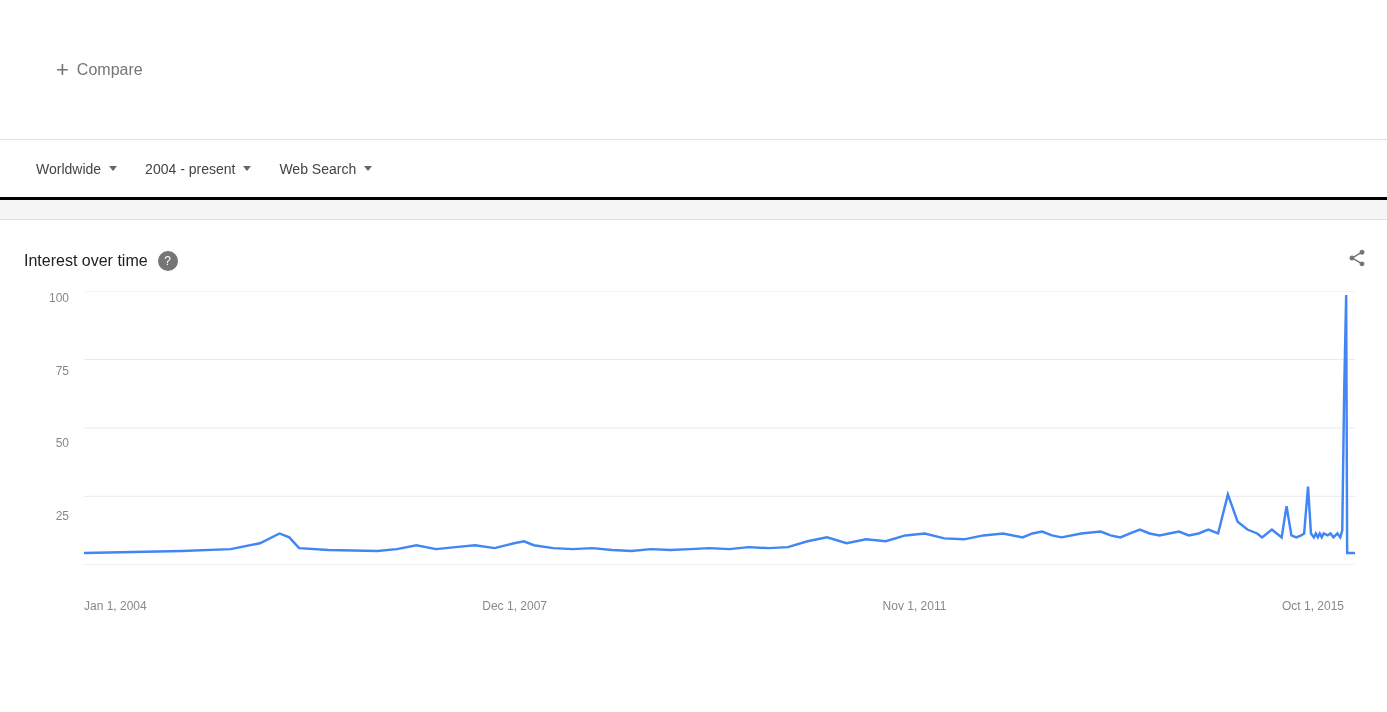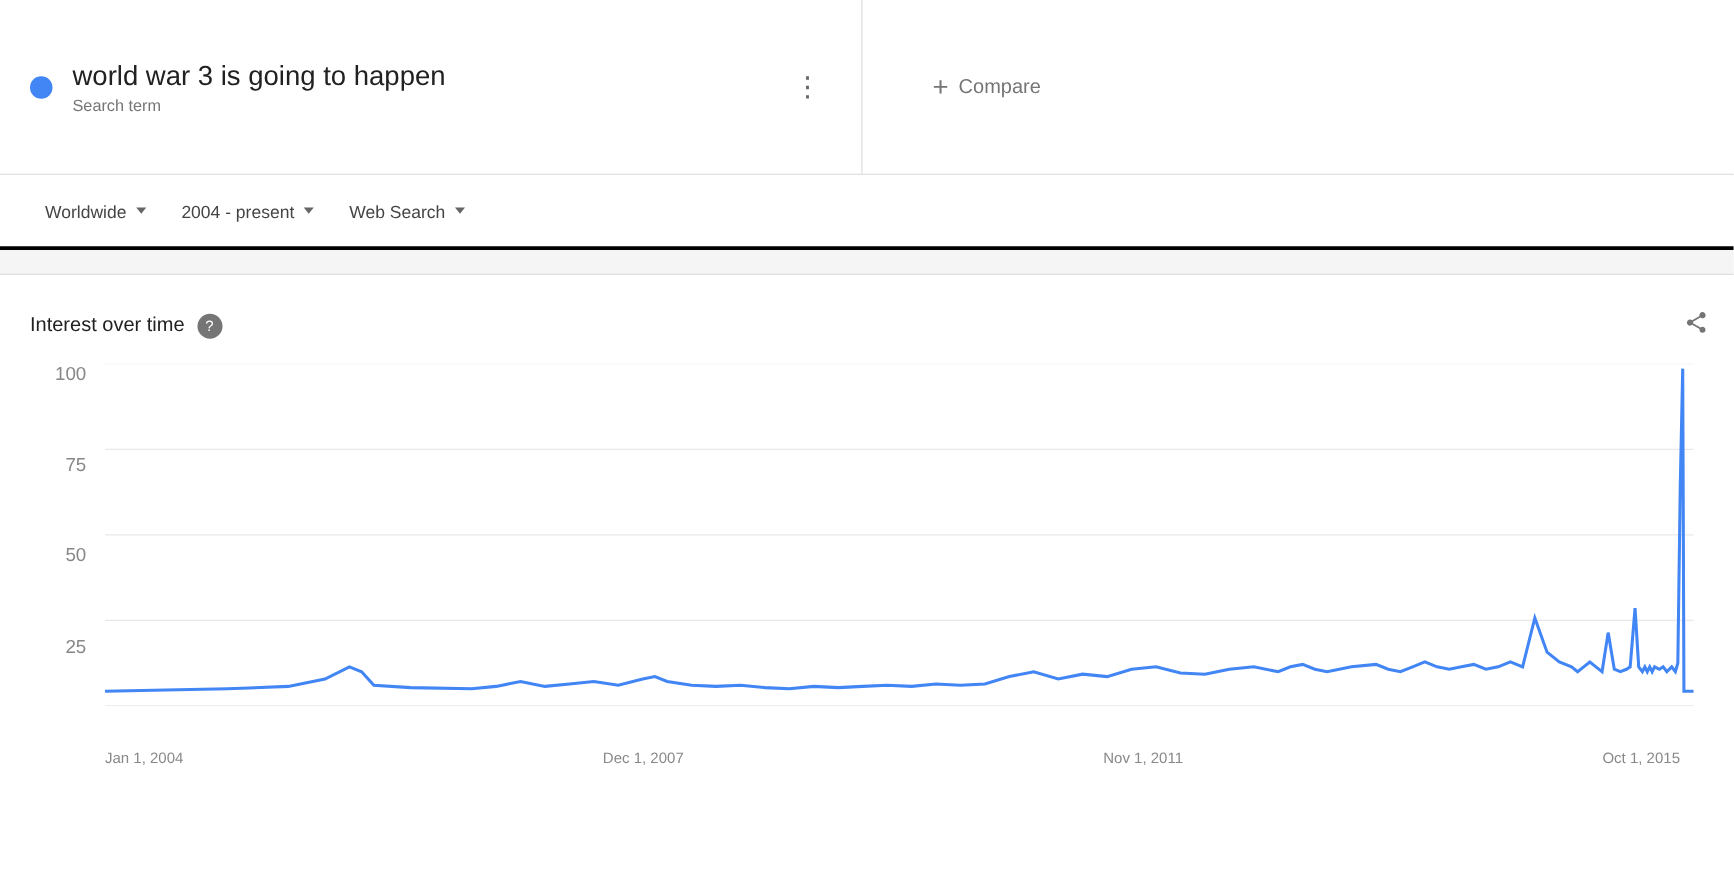--- a/index.html
+++ b/index.html
@@ -188,21 +188,21 @@
       left: 0; top: 0; bottom: 50px;
       width: 55px;
       display: flex;
       flex-direction: column;
       justify-content: space-between;
       align-items: flex-end;
       padding-right: 10px;
     }
 
     .y-label {
-      font-size: 15px;
+      font-size: 12px;
       color: #888;
     }
 
     .x-axis {
       position: absolute;
       bottom: 0;
       left: 60px; right: 31px;
       display: flex;
       justify-content: space-between;
       height: 40px;
@@ -218,32 +218,20 @@
 
     .trend-chart {
       position: absolute;
       top: 0; left: 0; right: 0; bottom: 0;
     }
   </style>
 </head>
 <body>
 
 <div class="header-section">
-  <div class="search-term-panel">
-    <div class="search-term-left">
-      <div class="dot"></div>
-      <div class="search-term-text">
-        <h2>world war 3 is going to happen</h2>
-        <p>Search term</p>
-      </div>
-    </div>
-    <button class="more-options-btn">
-      <span>⋮</span>
-    </button>
-  </div>
 
   <div class="compare-panel">
     <button class="compare-btn">
       <span class="compare-plus">+</span>
       <span>Compare</span>
     </button>
   </div>
 </div>
 
 <div class="filters-bar">

